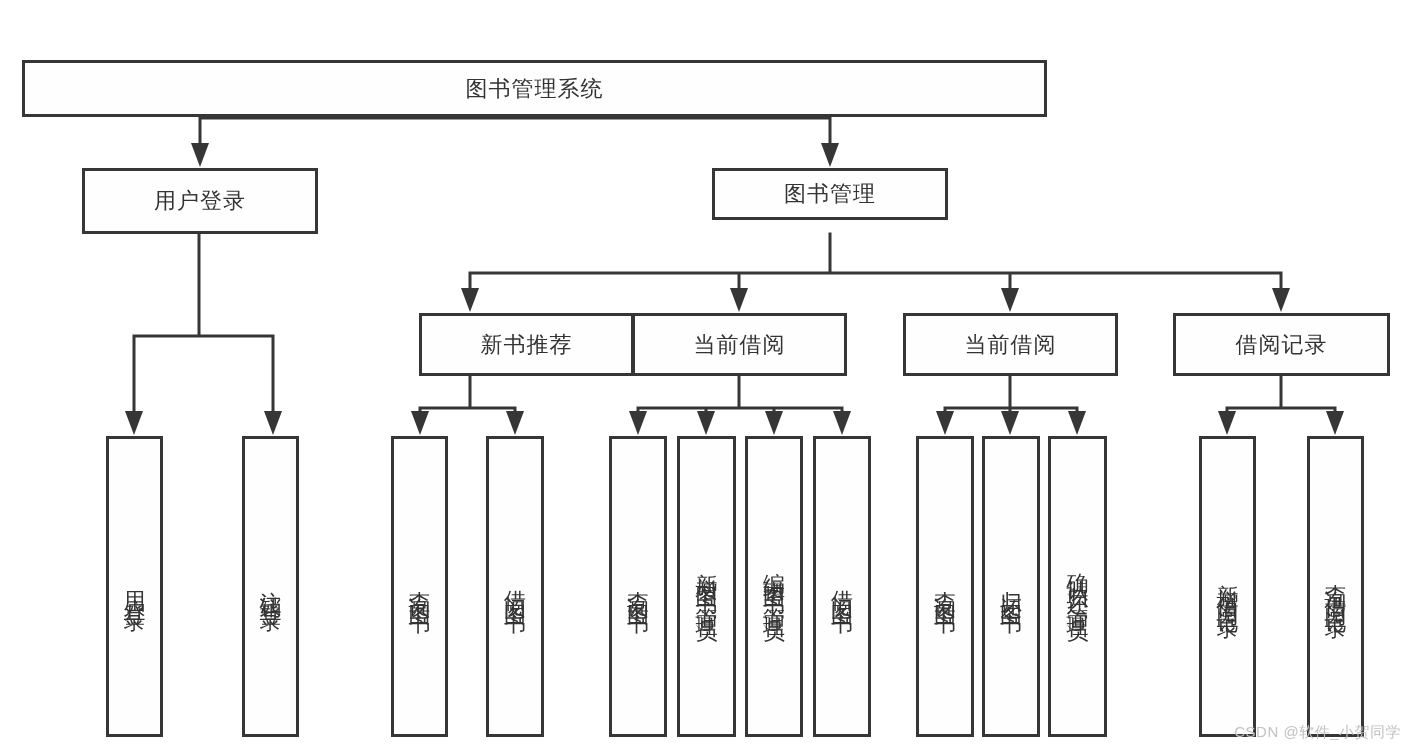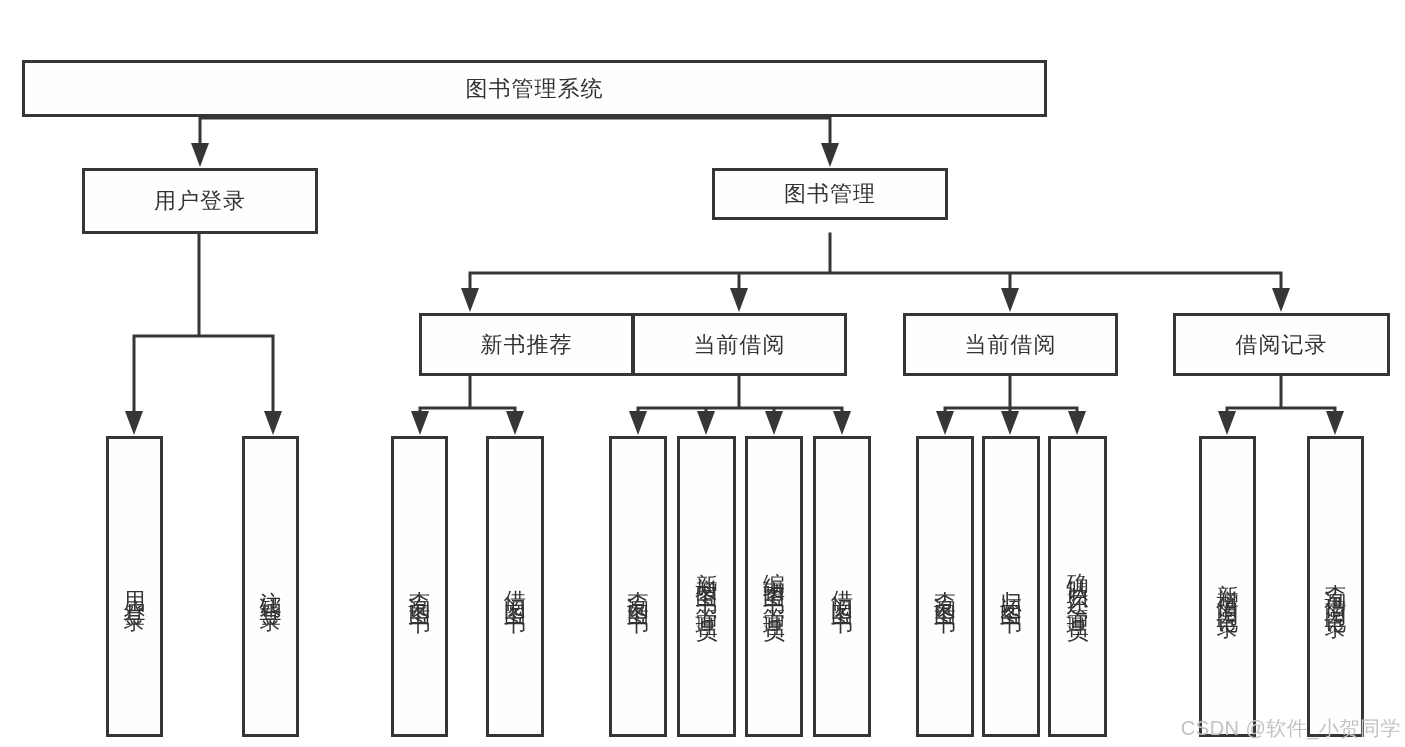--- a/index.html
+++ b/index.html
@@ -74,21 +74,21 @@
   .lf8  { left: 813px; width: 58px; }
   .lf9  { left: 916px; width: 58px; }
   .lf10 { left: 982px; width: 58px; }
   .lf11 { left: 1048px; width: 59px; }
   .lf12 { left: 1199px; }
   .lf13 { left: 1307px; }
   #watermark {
     position: absolute;
     right: 4px;
     bottom: 5px;
-    font-size: 20px;
+    font-size: 15px;
     color: #c2c2c2;
     z-index: 2;
     letter-spacing: 0.5px;
     white-space: nowrap;
   }
 </style>
 </head>
 <body>
 
 <div id="canvas">

